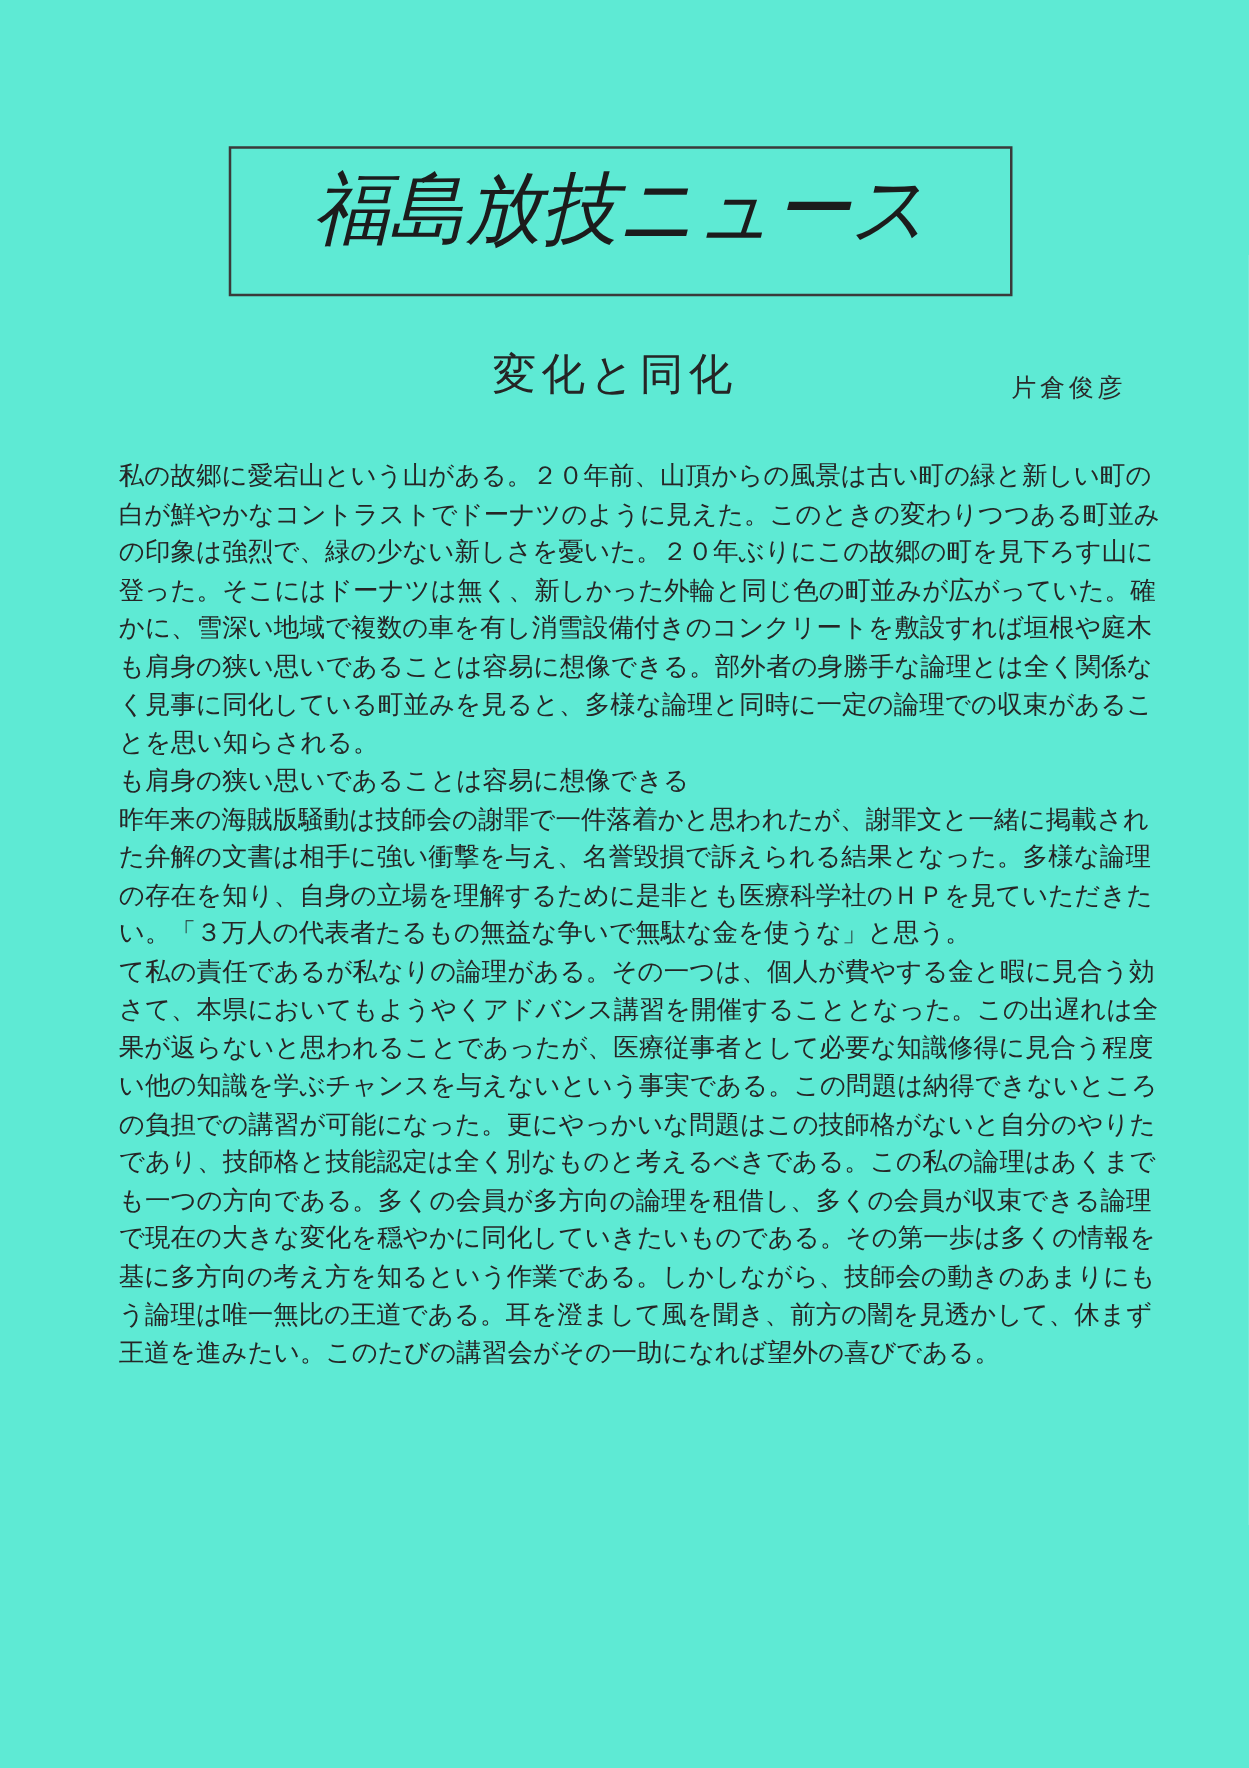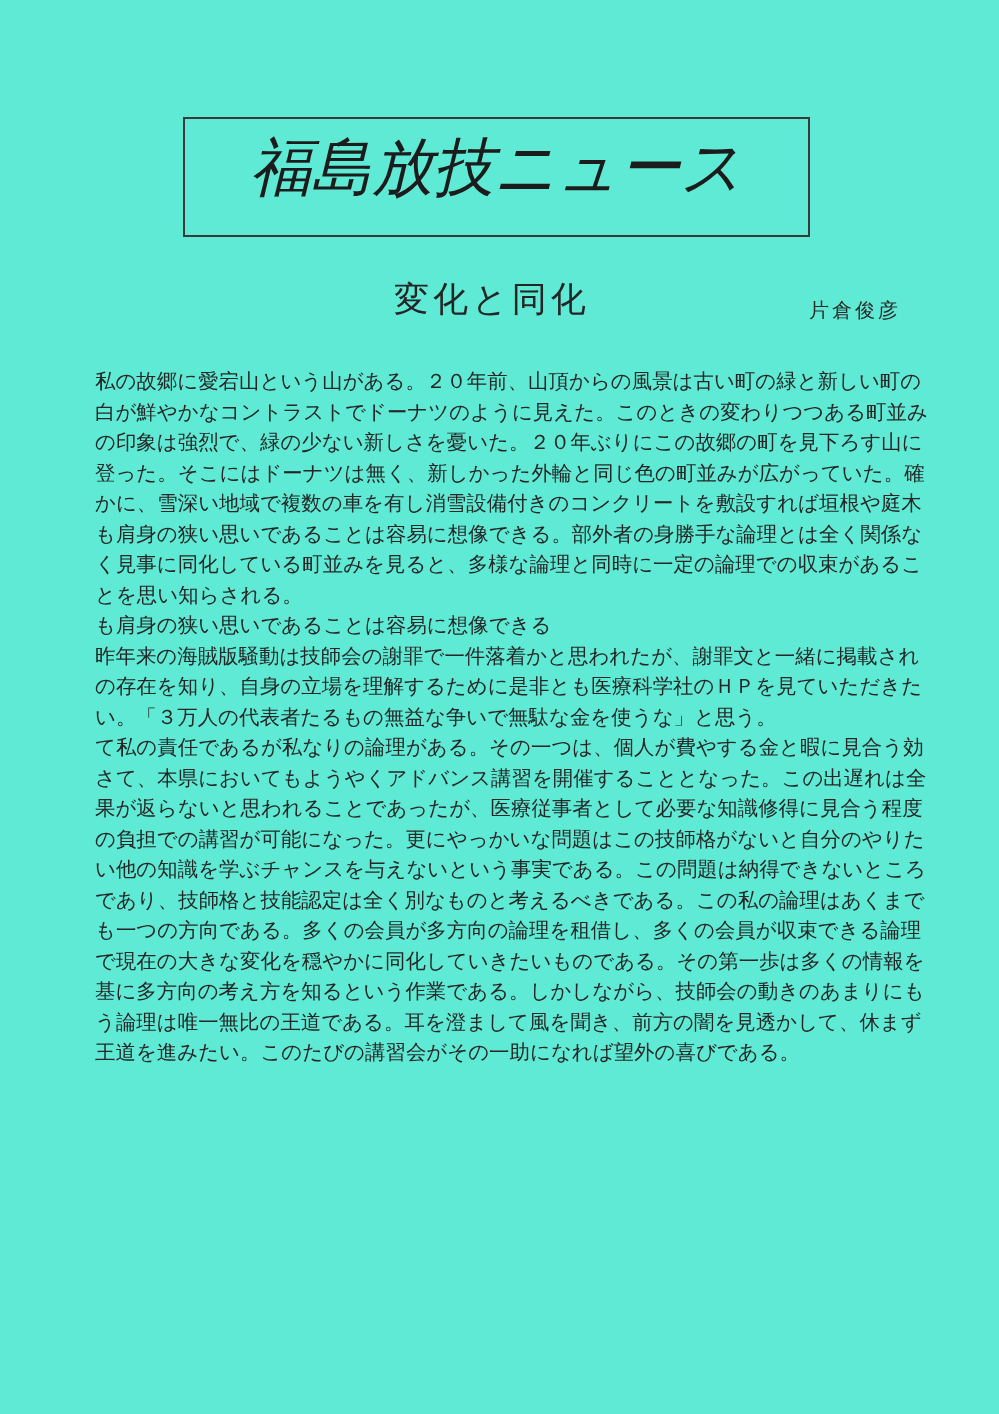--- a/index.html
+++ b/index.html
@@ -88,27 +88,28 @@
       <div class="body-line">私の故郷に愛宕山という山がある。２０年前、山頂からの風景は古い町の緑と新しい町の</div>
       <div class="body-line">白が鮮やかなコントラストでドーナツのように見えた。このときの変わりつつある町並み</div>
       <div class="body-line">の印象は強烈で、緑の少ない新しさを憂いた。２０年ぶりにこの故郷の町を見下ろす山に</div>
       <div class="body-line">登った。そこにはドーナツは無く、新しかった外輪と同じ色の町並みが広がっていた。確</div>
       <div class="body-line">かに、雪深い地域で複数の車を有し消雪設備付きのコンクリートを敷設すれば垣根や庭木</div>
       <div class="body-line">も肩身の狭い思いであることは容易に想像できる。部外者の身勝手な論理とは全く関係な</div>
       <div class="body-line">く見事に同化している町並みを見ると、多様な論理と同時に一定の論理での収束があるこ</div>
       <div class="body-line">とを思い知らされる。</div>
       <div class="body-line">も肩身の狭い思いであることは容易に想像できる</div>
       <div class="body-line">昨年来の海賊版騒動は技師会の謝罪で一件落着かと思われたが、謝罪文と一緒に掲載され</div>
+      <div class="body-line">た弁解の文書は相手に強い衝撃を与え、名誉毀損で訴えられる結果となった。多様な論理</div>
       <div class="body-line">の存在を知り、自身の立場を理解するために是非とも医療科学社のＨＰを見ていただきた</div>
       <div class="body-line">い。「３万人の代表者たるもの無益な争いで無駄な金を使うな」と思う。</div>
       <div class="body-line">て私の責任であるが私なりの論理がある。その一つは、個人が費やする金と暇に見合う効</div>
       <div class="body-line">さて、本県においてもようやくアドバンス講習を開催することとなった。この出遅れは全</div>
       <div class="body-line">果が返らないと思われることであったが、医療従事者として必要な知識修得に見合う程度</div>
+      <div class="body-line">い他の知識を学ぶチャンスを与えないという事実である。この問題は納得できないところ</div>
       <div class="body-line">の負担での講習が可能になった。更にやっかいな問題はこの技師格がないと自分のやりた</div>
-      <div class="body-line">い他の知識を学ぶチャンスを与えないという事実である。この問題は納得できないところ</div>
       <div class="body-line">であり、技師格と技能認定は全く別なものと考えるべきである。この私の論理はあくまで</div>
       <div class="body-line">も一つの方向である。多くの会員が多方向の論理を租借し、多くの会員が収束できる論理</div>
       <div class="body-line">で現在の大きな変化を穏やかに同化していきたいものである。その第一歩は多くの情報を</div>
       <div class="body-line">基に多方向の考え方を知るという作業である。しかしながら、技師会の動きのあまりにも</div>
       <div class="body-line">う論理は唯一無比の王道である。耳を澄まして風を聞き、前方の闇を見透かして、休まず</div>
       <div class="body-line">王道を進みたい。このたびの講習会がその一助になれば望外の喜びである。</div>
     </div>
 
 </div>
 

